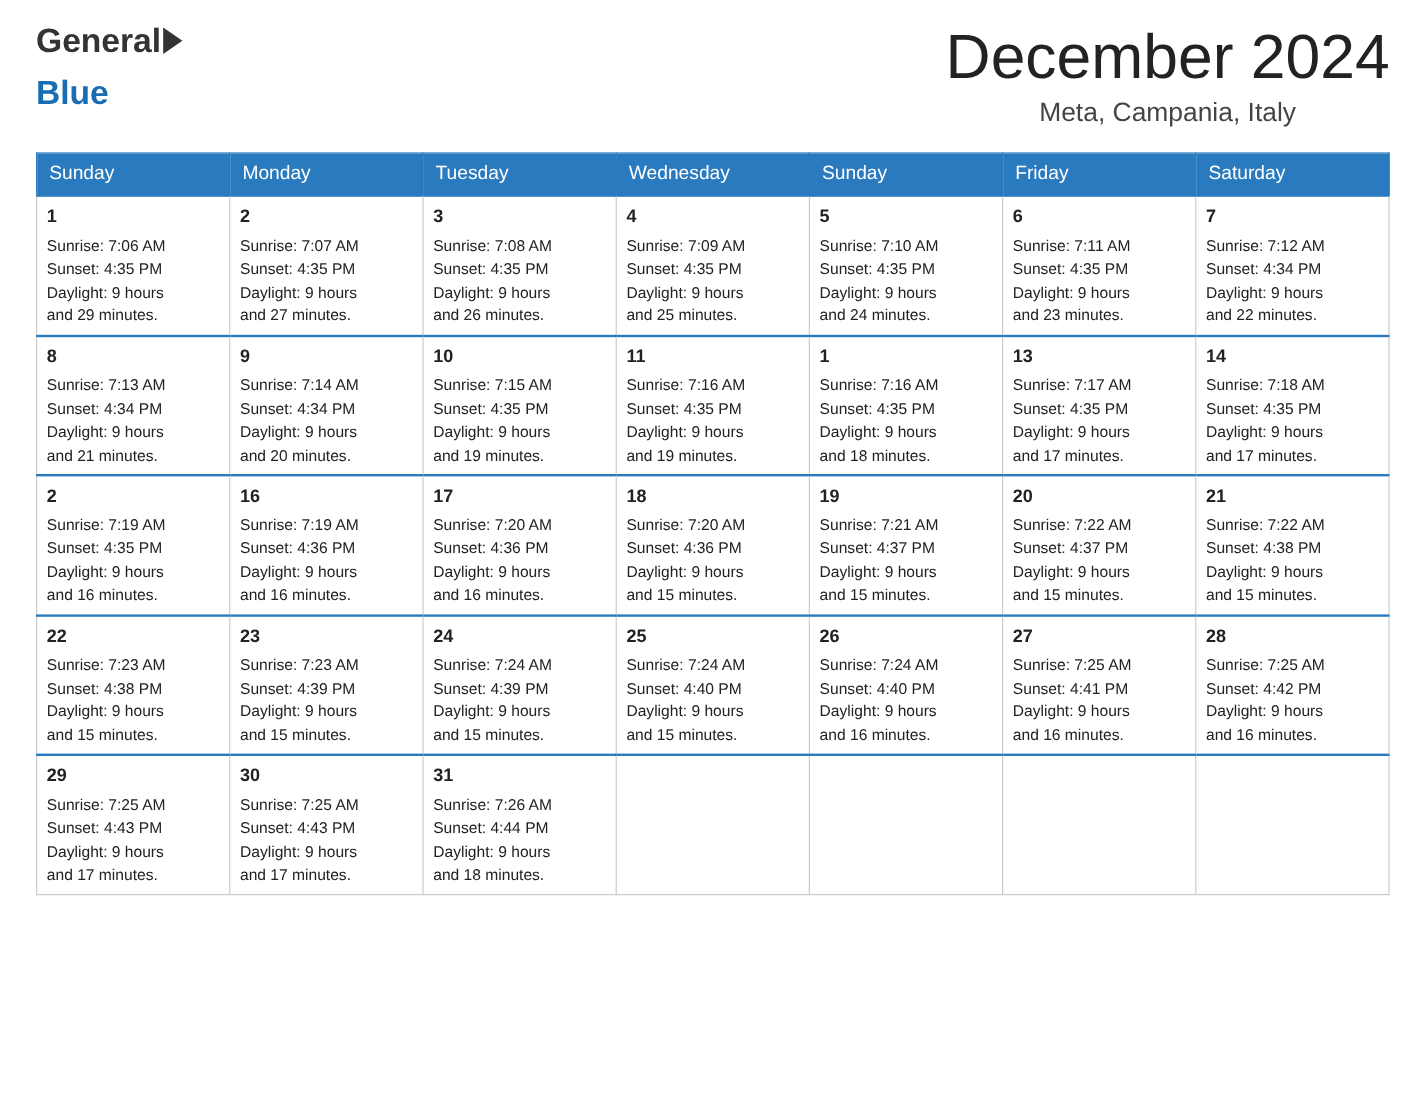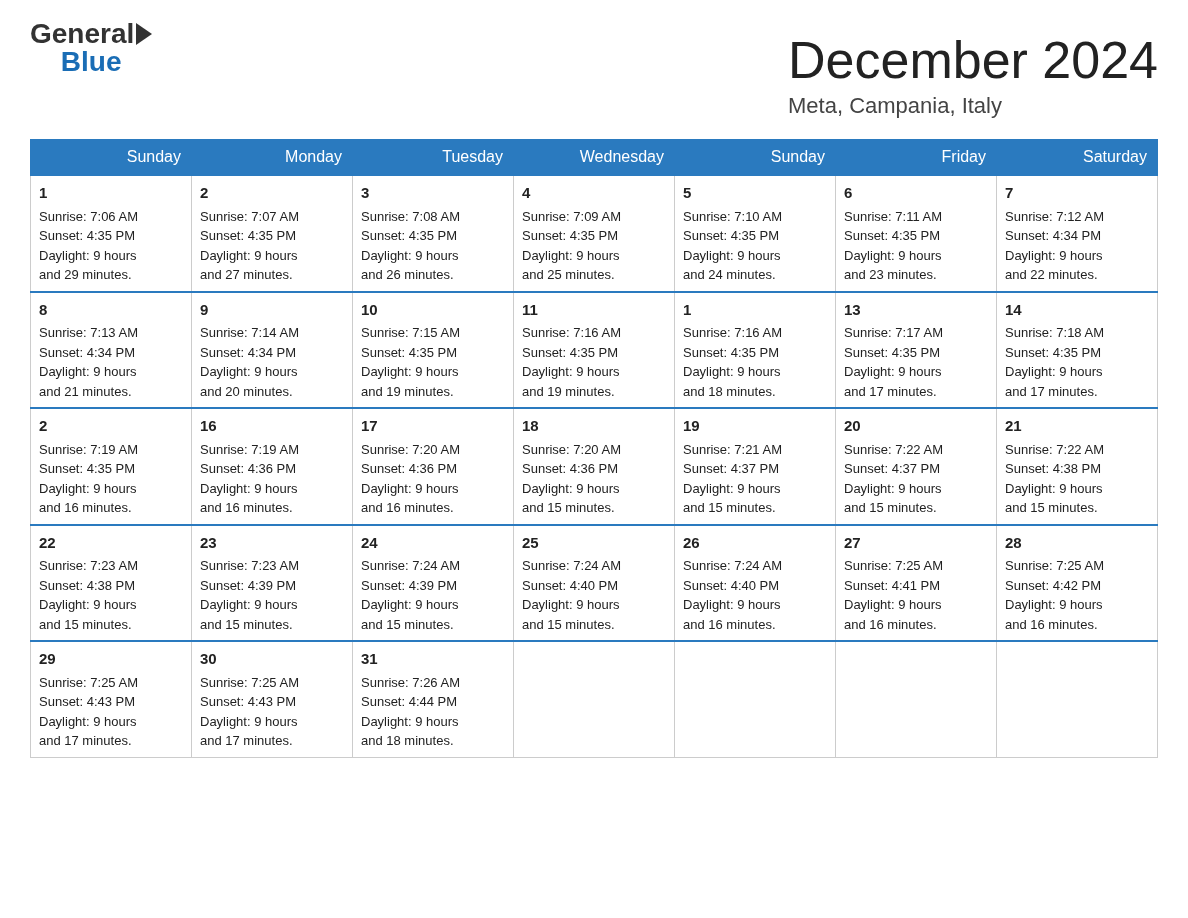--- a/index.html
+++ b/index.html
@@ -12,39 +12,39 @@
     }
     .header-area {
       display: flex;
       justify-content: space-between;
       align-items: flex-start;
       margin-bottom: 20px;
     }
     .logo {
       display: flex;
       flex-direction: column;
-      align-items: center;
+      align-items: flex-start;
+      gap: 16px;
     }
     .logo-general {
       font-size: 28px;
       font-weight: bold;
       color: #333;
       line-height: 1;
     }
     .logo-blue {
       font-size: 28px;
       font-weight: bold;
       color: #1a6db5;
       line-height: 1;
       display: flex;
       align-items: center;
     }
     .title-area {
-      text-align: left;
-      margin-top: 12px;
+      text-align: center;
     }
     .month-title {
       font-size: 52px;
       font-weight: normal;
       color: #222;
       line-height: 1.1;
     }
     .location {
       font-size: 22px;
       color: #444;
@@ -53,21 +53,21 @@
     .calendar {
       width: 100%;
       border-collapse: collapse;
     }
     .calendar th {
       background-color: #2a7abf;
       color: #fff;
       font-size: 16px;
       font-weight: normal;
       padding: 8px 10px;
-      text-align: right;
+      text-align: left;
       border: 1px solid #2a7abf;
     }
     .calendar td {
       border: 1px solid #ccc;
       vertical-align: top;
       padding: 6px 8px;
       width: 14.28%;
       min-height: 100px;
       font-size: 13px;
       color: #222;

